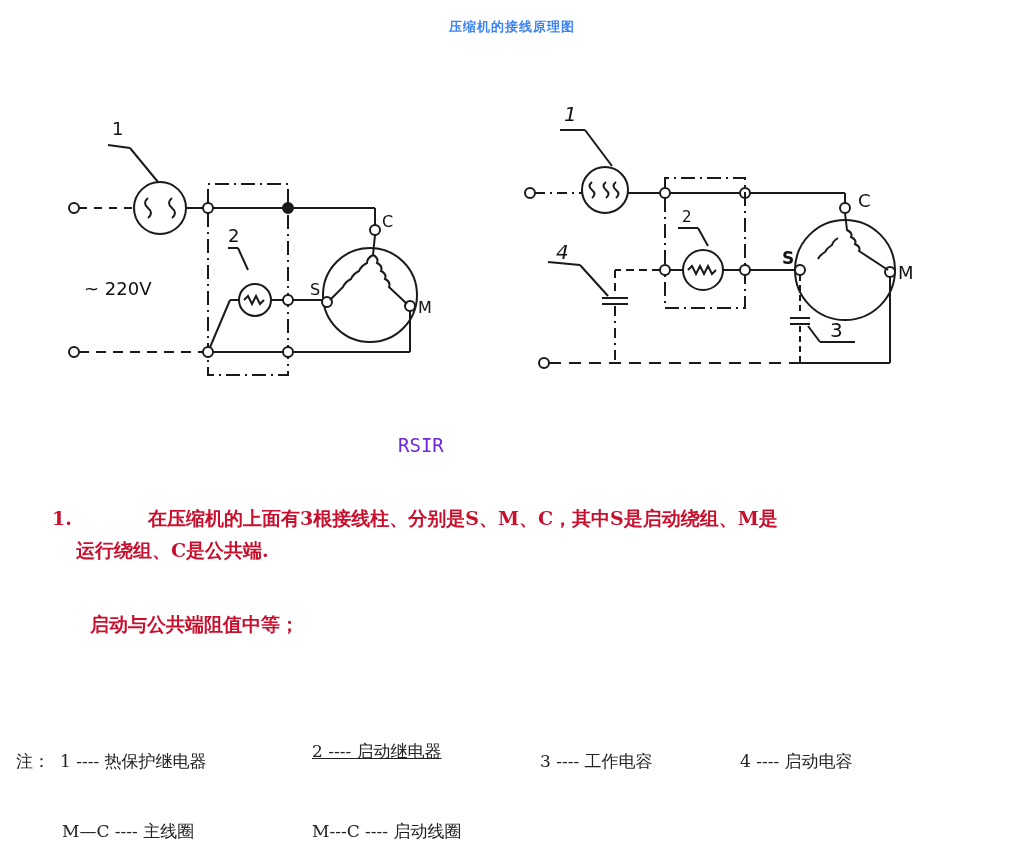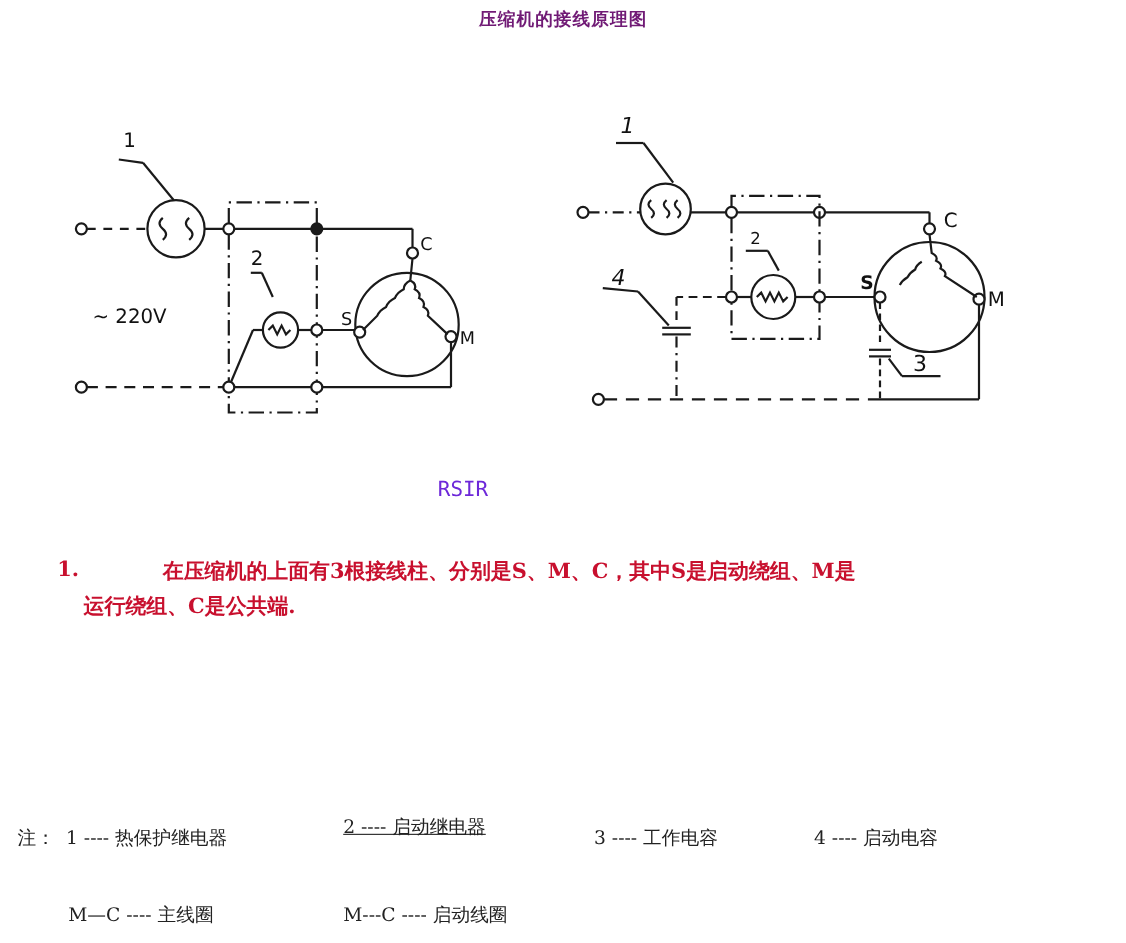--- a/index.html
+++ b/index.html
@@ -1,22 +1,22 @@
 <!DOCTYPE html>
 <html><head>
 <meta charset="utf-8">
 <style>
   html, body { margin:0; padding:0; }
   body {
     width:1024px; height:857px; background:#ffffff; position:relative; overflow:hidden;
     font-family: "DejaVu Serif", "Liberation Serif", serif; color:#111;
   }
   .title {
-    position:absolute; left:0; width:100%; top:8px; text-align:center;
-    font-size:16px; font-weight:bold; letter-spacing:1px; color:#701a75;
+    position:absolute; left:0; width:100%; top:18px; text-align:center;
+    font-size:13px; font-weight:bold; letter-spacing:1px; color:#3b82f6;
   }
   .diagram { position:absolute; }
   .diagram svg { display:block; }
   .rsir {
     position:absolute; left:398px; top:434px; font-size:19px;
     font-family: "DejaVu Sans Mono", "Liberation Mono", monospace; color:#6d28d9;
   }
   .red { color:#c8102e; font-weight:bold; font-size:19px; }
   .p1-num { position:absolute; left:52px; top:507px; }
   .p1-line1 { position:absolute; left:148px; top:506px; white-space:nowrap; }
@@ -145,20 +145,21 @@
   <div style="position:absolute;left:378px;top:172px;font-size:18px;font-family:'DejaVu Sans',sans-serif;">M</div>
 </div>
 
 <div class="rsir">RSIR</div>
 
 <div class="red p1-num">1.</div>
 <div class="red p1-line1">在压缩机的上面有3根接线柱、分别是S、M、C，其中S是启动绕组、M是</div>
 <div class="red p1-line2">运行绕组、C是公共端.</div>
 
 <div class="red rlist">
+  <div>启动与公共端阻值中等；</div>
 </div>
 
 <div class="notes" style="left:16px;top:750px;">
   <span>注：</span>
 </div>
 <div class="notes" style="left:60px;top:750px;">1 ----  热保护继电器</div>
 <div class="notes" style="left:312px;top:740px;text-decoration:underline;">2 ----  启动继电器</div>
 <div class="notes" style="left:540px;top:750px;text-align:right;">3 ----  工作电容</div>
 <div class="notes" style="left:740px;top:750px;">4 ----  启动电容</div>
 

